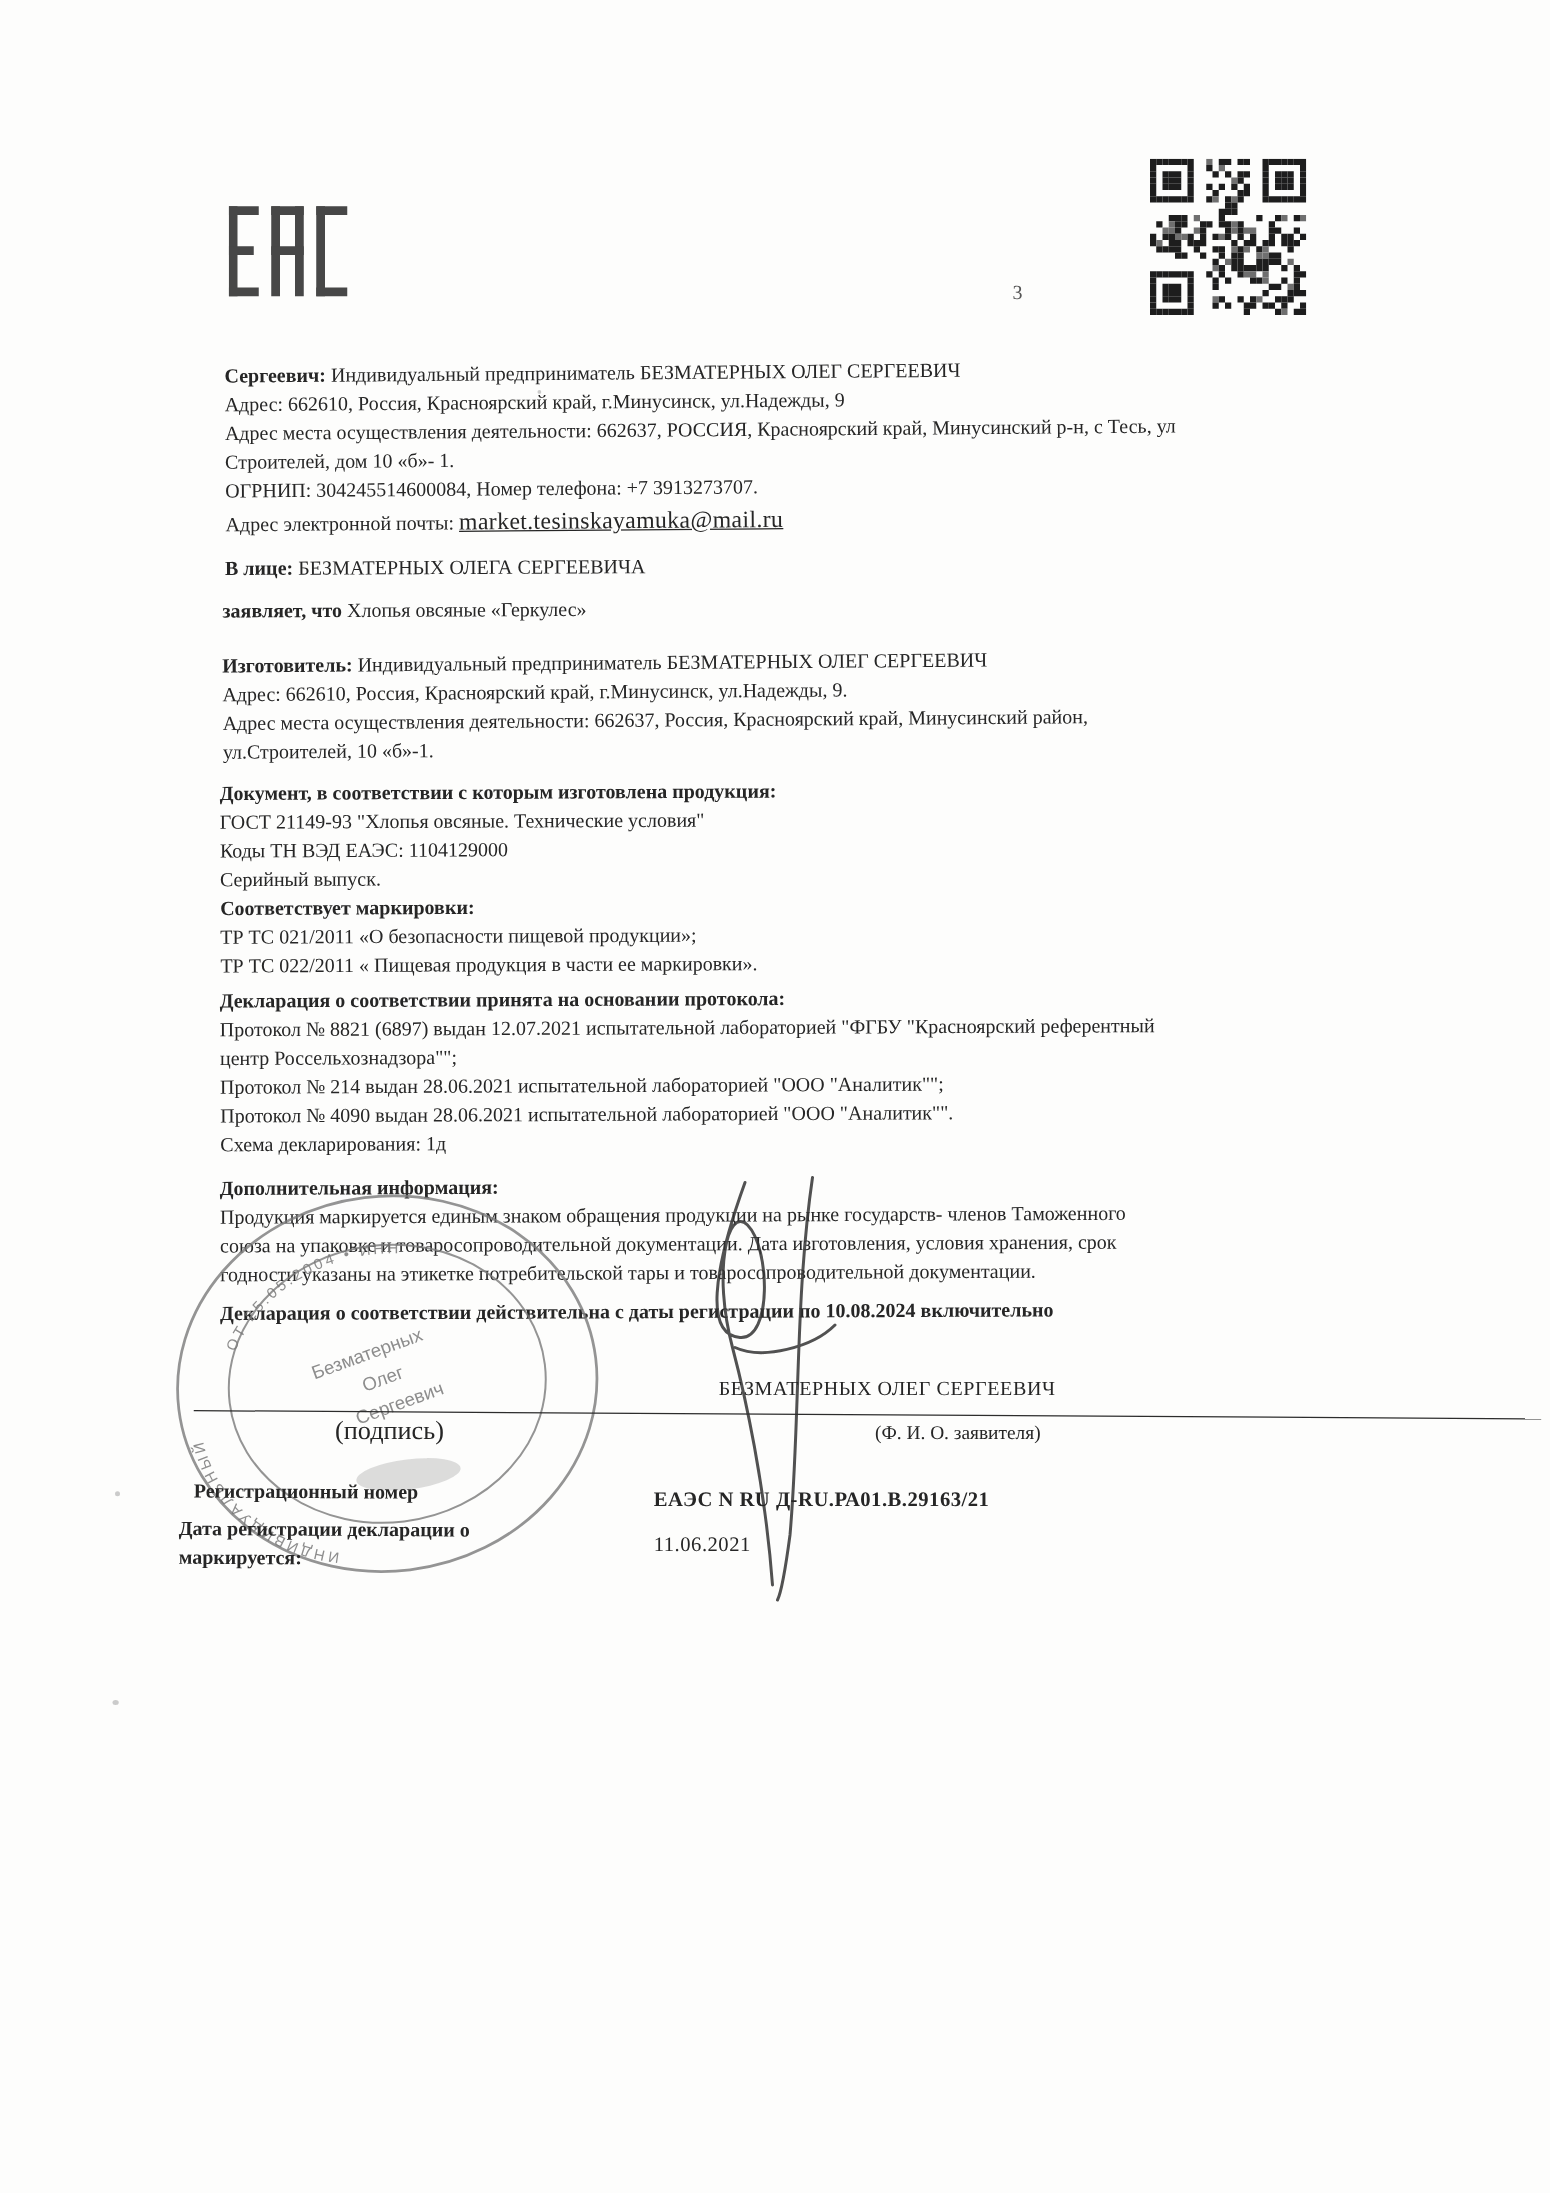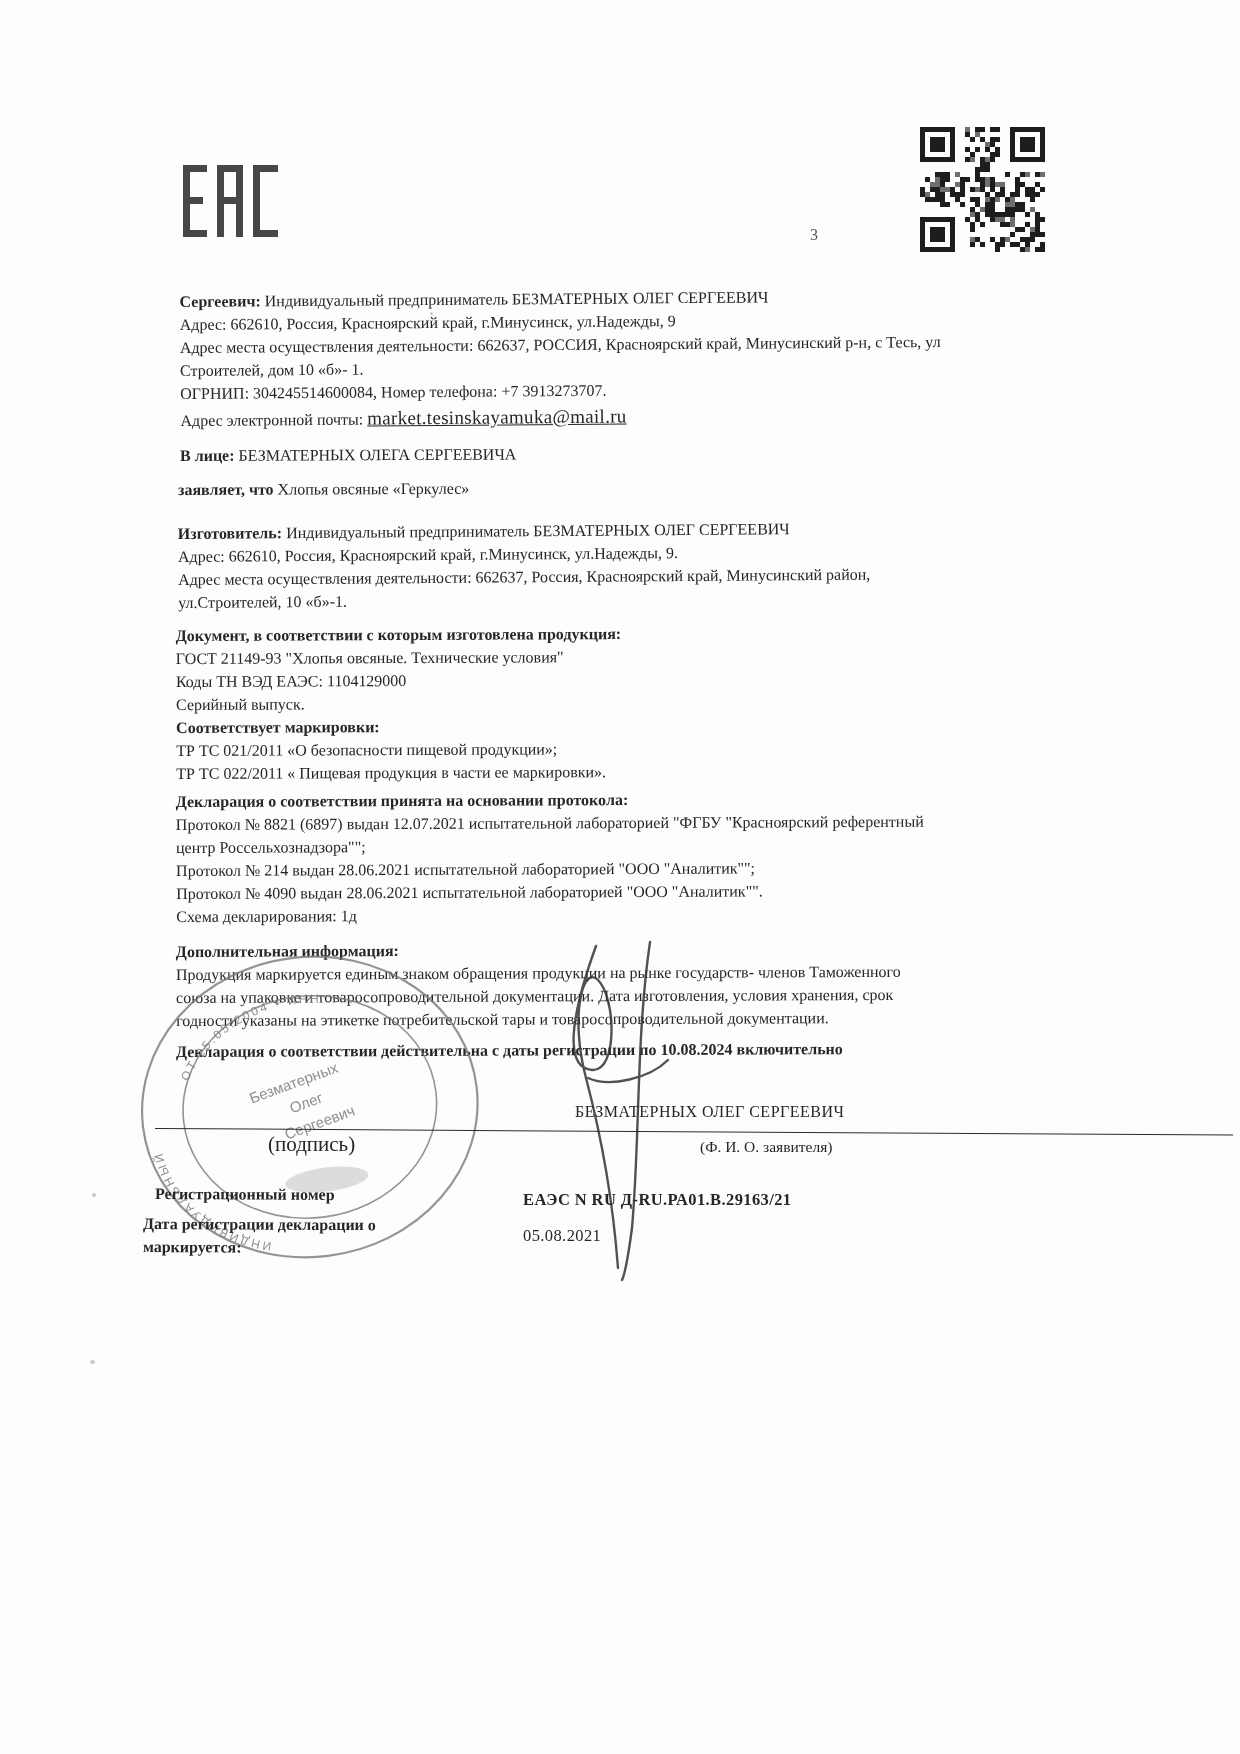--- a/index.html
+++ b/index.html
@@ -437,19 +437,19 @@
   <div class="abs ln" style="left:575px;top:1100px;letter-spacing:.5px;">БЕЗМАТЕРНЫХ ОЛЕГ СЕРГЕЕВИЧ</div>
   <div class="abs lbl-sm" style="left:700px;top:1138px;">(Ф. И. О. заявителя)</div>
 
   <div class="abs ln tiltC" style="left:155px;top:1182px;"><b>Регистрационный номер</b></div>
   <div class="abs regnum" style="left:523px;top:1190px;font-weight:bold;">ЕАЭС N RU Д-RU.РА01.В.29163/21</div>
 
   <div class="abs tiltC" style="left:143px;top:1212px;">
     <div class="ln"><b>Дата регистрации декларации о</b></div>
     <div class="ln"><b>маркируется:</b></div>
   </div>
-  <div class="abs regnum" style="left:523px;top:1226px;">05.08.2021</div>
+  <div class="abs regnum" style="left:523px;top:1226px;">11.06.2021</div>
 
   <div class="speck" style="left:92px;top:1193px;width:4px;height:4px;"></div>
   <div class="speck" style="left:90px;top:1360px;width:5px;height:4px;"></div>
   <div class="speck" style="left:430px;top:312px;width:3px;height:3px;"></div>
 
 </div>
 
 </body></html>

